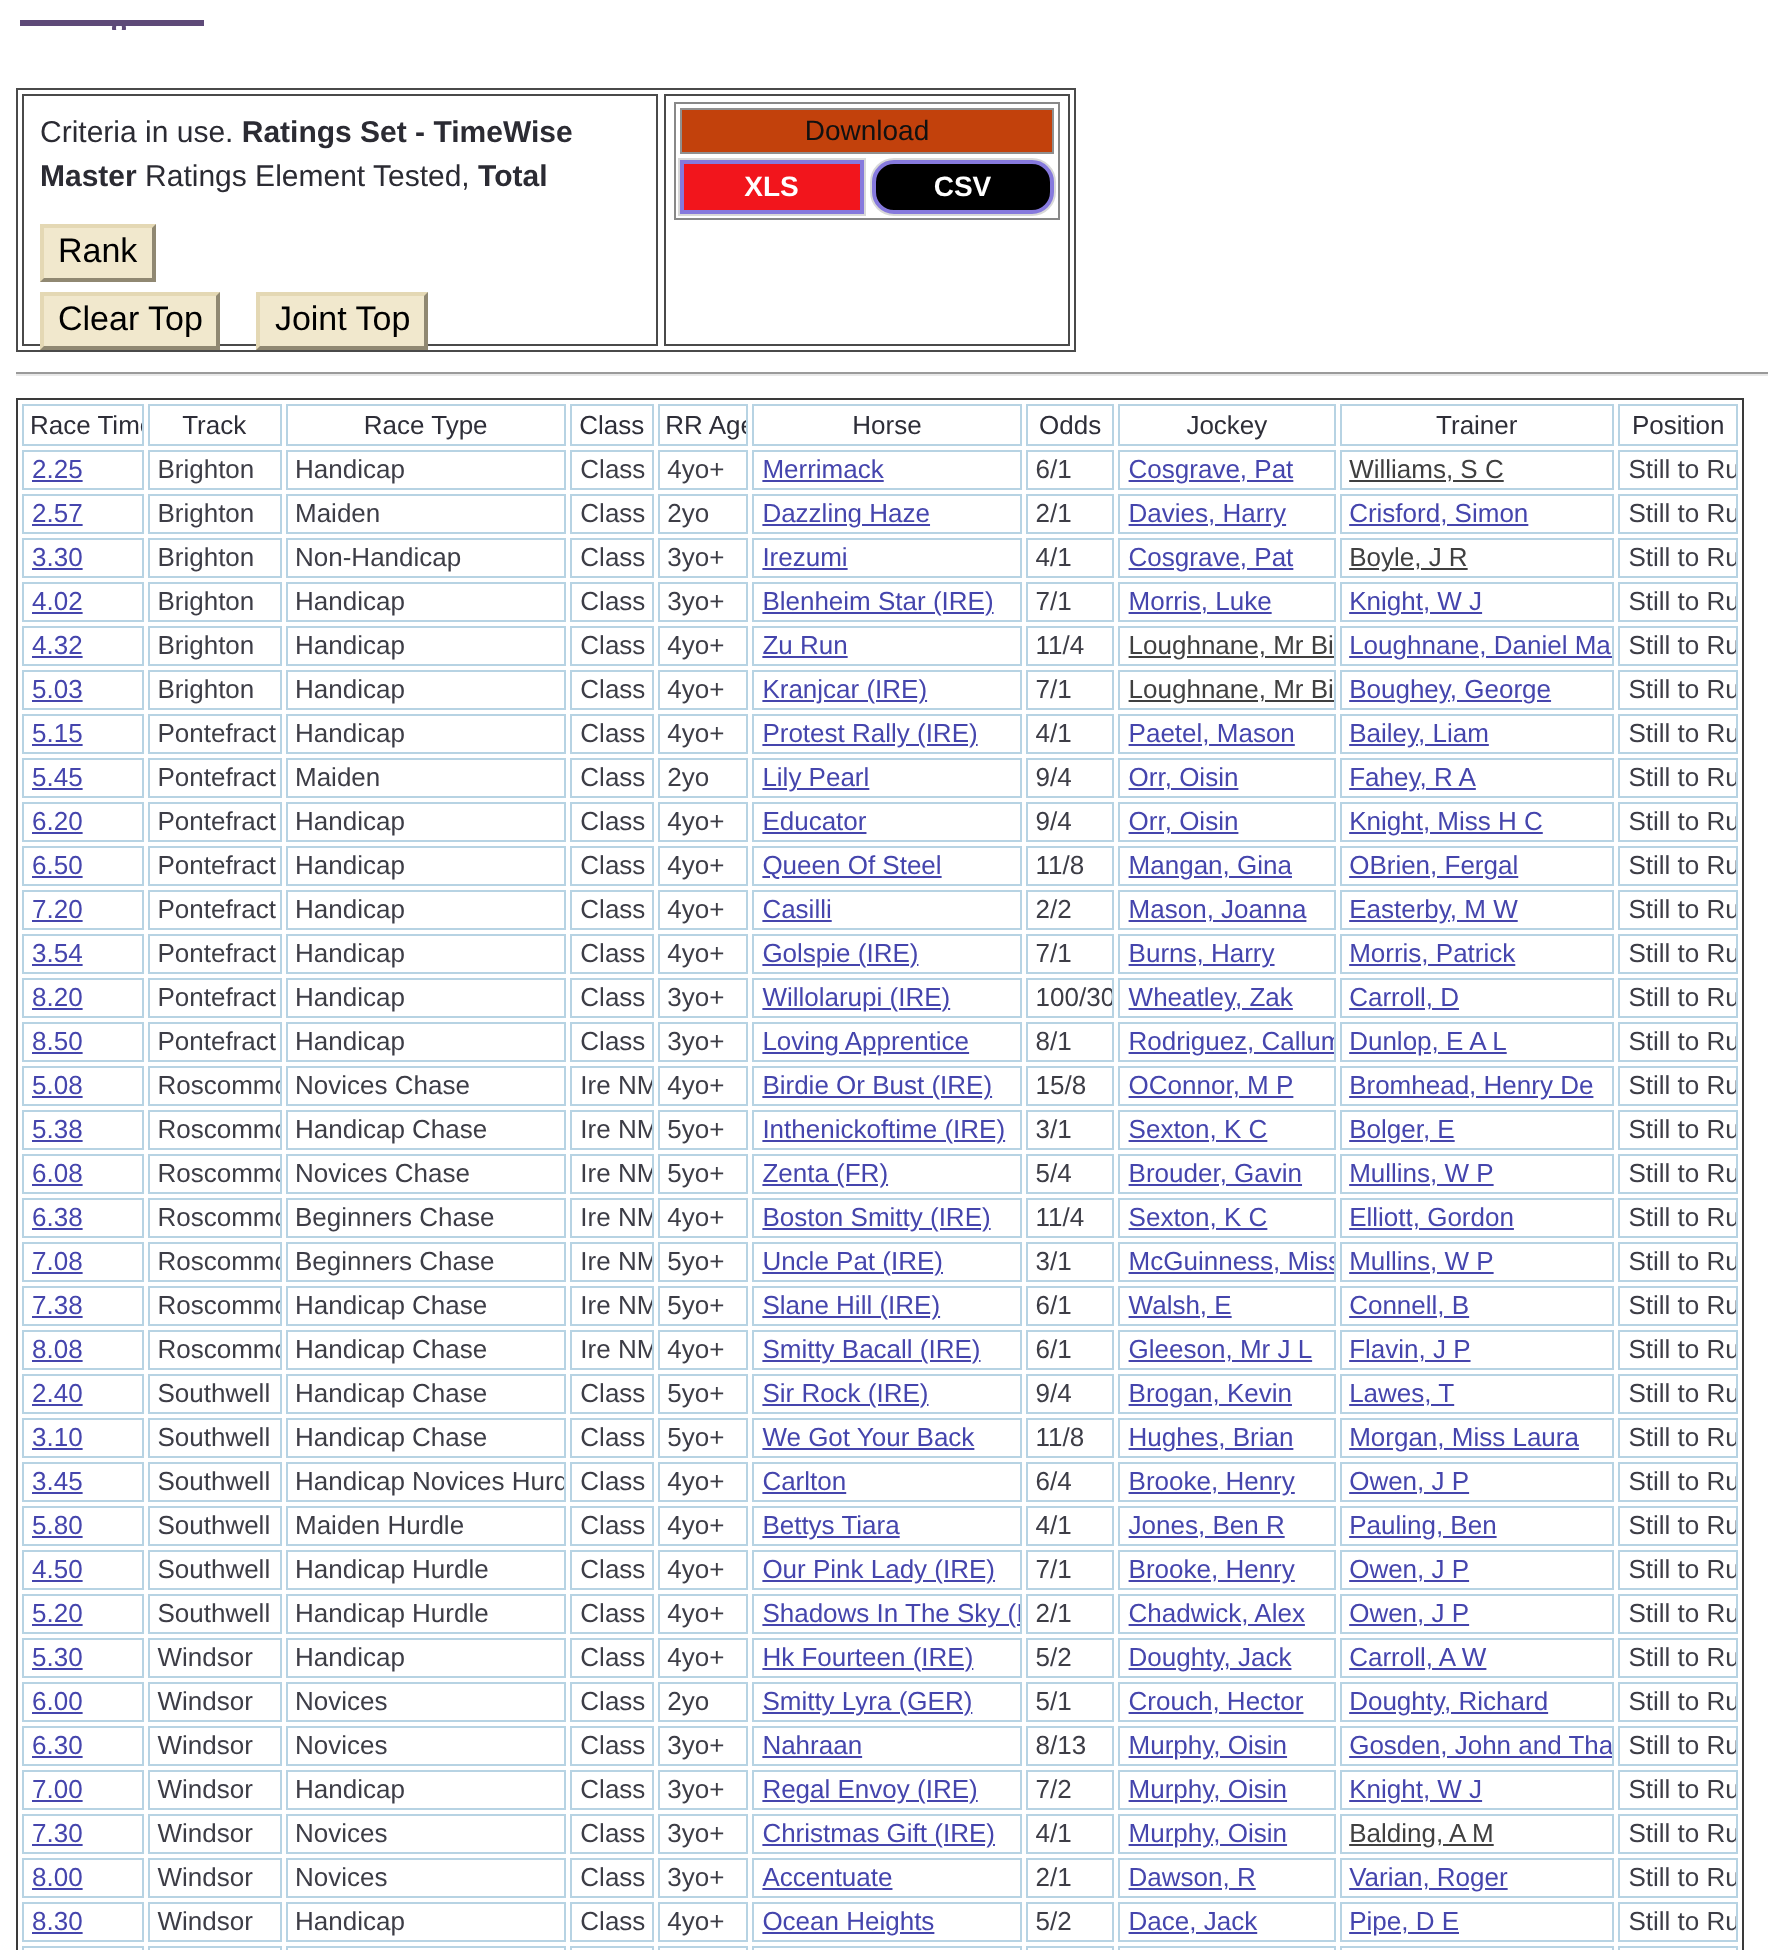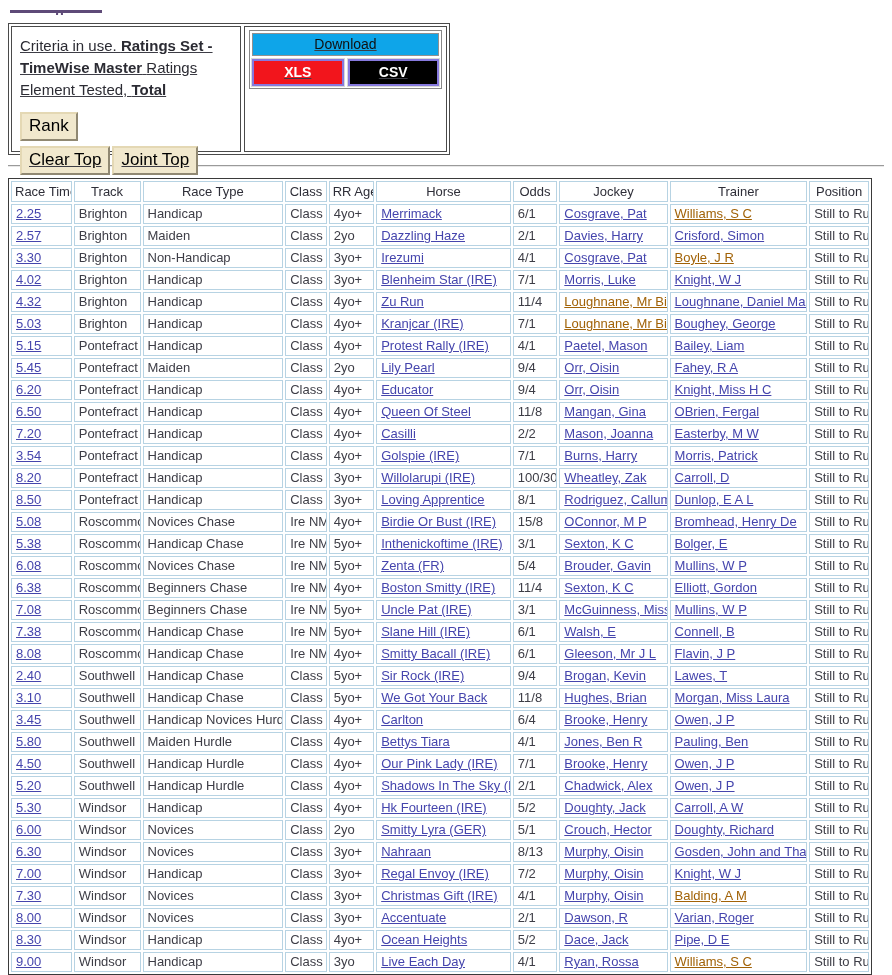--- a/index.html
+++ b/index.html
@@ -12,52 +12,51 @@
   }
   .page { padding:8px; }
 
   
   .topclip { position:relative; height:7px; width:100px; overflow:hidden; margin-left:2px; cursor:pointer; }
   .topclip .bar { position:absolute; left:0; top:2px; width:92px; height:3px; background:#5e4a78; }
   .topclip .gloop { position:absolute; left:46px; top:2px; width:7px; height:8px; border:2px solid #5e4a78; border-radius:50%; background:#fff; }
 
   
   .top-panel {
-    margin-top:8px;
-    width:442px; height:132px;
+    margin-top:29px;
+    width:530px; height:132px;
     border:1px solid #4a4a4a;
     padding:2px;
     display:flex; gap:3px;
     background:#fff;
-    text-decoration:underline;
   }
   .criteria-cell {
     border:1px solid #4a4a4a;
     flex:1; padding:8px 8px 6px 8px;
     font-size:15px; line-height:1.45; color:#2b2b33;
   }
   .criteria-cell .b { font-weight:bold; }
   .btn {
     font-family:"Liberation Sans",sans-serif;
     font-size:17px; color:#000;
     background:#f1e8cd;
     border:2px outset #e4d8b4;
     padding:2px 7px 3px 7px;
     cursor:pointer;
   }
   .btn-row1 { margin-top:12px; }
-  .btn-row2 { margin-top:5px; display:flex; gap:2px; }
+  .btn-row2 { margin-top:5px; display:flex; gap:18px; }
 
   .download-cell {
     border:1px solid #4a4a4a;
     width:203px; padding:3px 4px;
   }
   .dl-box { border:1px solid #888; padding:2px; }
   .dl-head {
-    background:#0ea5e9; border:1px solid #909090;
+    background:#c2410c; border:1px solid #909090;
     text-align:center; font-size:14px; color:#111;
     padding:2px 0 3px 0;
   }
   .dl-btn-row { display:flex; gap:4px; margin-top:3px;justify-content:center; }
   .dl-btn {
     flex:1; text-align:center; font-size:14px; font-weight:bold;
     color:#fff; padding:3px 0 4px 0;
     border:2px solid #8679dd;
     box-shadow:0 0 0 1px #d8d8d8;
     cursor:pointer; text-decoration:none; display:block;
@@ -80,21 +79,21 @@
     white-space:nowrap; overflow:hidden;
   }
   table.races td {
     border:1px solid #b7d3e3;
     color:#3d3d46; text-align:left;
     padding:1px 4px 2px 4px;
     white-space:nowrap; overflow:hidden;
     height:19px;
   }
   a.lnk { color:#4545ad; text-decoration:underline; cursor:pointer; }
-  a.lnk.visited { color:#a16207; }
+  a.lnk.visited { color:#404040; }
 </style>
 </head>
 <body>
 
 <div class="page">
 
   <div class="topclip">
     <span class="gloop"></span>
     <span class="bar"></span>
   </div>
@@ -111,21 +110,21 @@
       <div class="btn-row2">
         <button class="btn">Clear Top</button>
         <button class="btn">Joint Top</button>
       </div>
     </div>
     <div class="download-cell">
       <div class="dl-box">
         <div class="dl-head">Download</div>
         <div class="dl-btn-row">
           <a class="dl-btn" id="xls-btn" style="background: rgb(242, 21, 28);">XLS</a>
-          <a class="dl-btn" id="csv-btn" style="background: rgb(0, 0, 0);">CSV</a>
+          <a class="dl-btn" id="csv-btn" style="background: rgb(0, 0, 0); border-radius: 11px;">CSV</a>
         </div>
       </div>
     </div>
   </div>
 
   <hr class="sep">
 
   <table class="races">
     <colgroup>
       <col style="width:60px">

